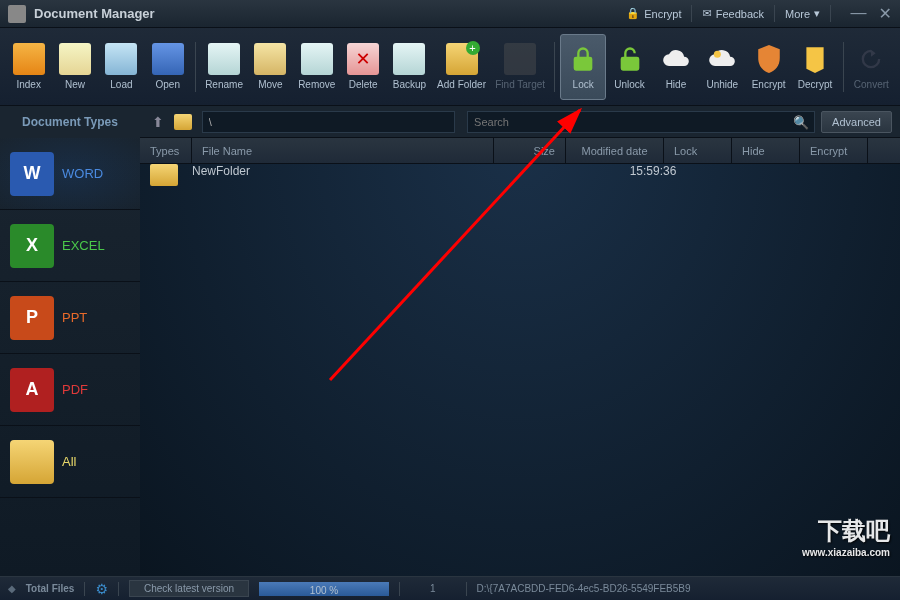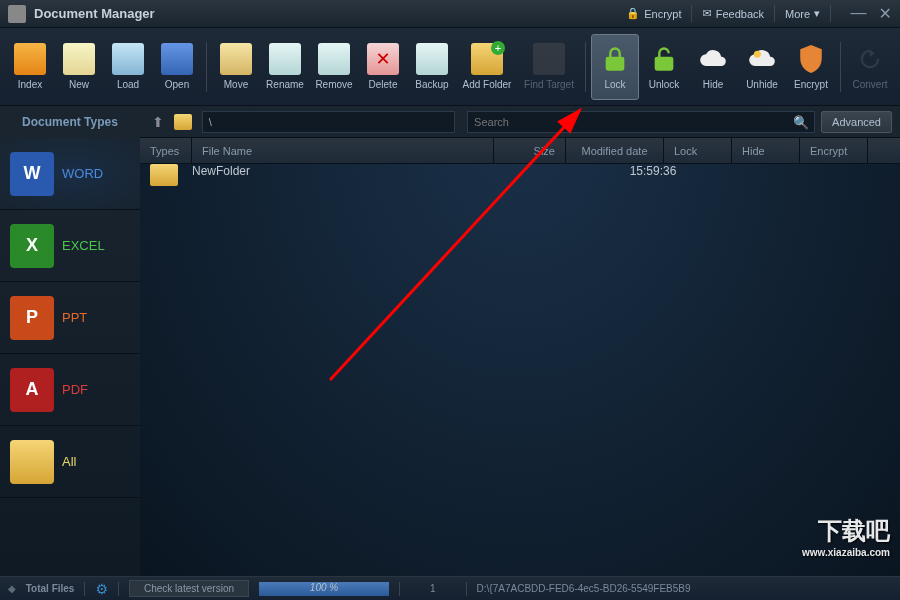--- a/index.html
+++ b/index.html
@@ -54,21 +54,21 @@
 .col-date { width: 98px; justify-content: center; }
 .col-lock { width: 68px; }
 .col-hide { width: 68px; }
 .col-encrypt { width: 68px; }
 
 
 .statusbar { position: absolute; bottom: 0; left: 0; right: 0; height: 24px; background: linear-gradient(#1f2a38, #152030); display: flex; align-items: center; padding: 0 8px; gap: 10px; color: #7a8a9a; font-size: 10px; border-top: 1px solid #2a3540; }
 .statusbar .sb-icon { color: #5a6a7a; }
 .statusbar .gear { color: #3a8ac8; font-size: 14px; cursor: pointer; }
 .statusbar .check-btn { padding: 2px 14px; background: #2a3540; border: 1px solid #3a4550; color: #8a9aaa; font-size: 10px; cursor: pointer; }
-.statusbar .progress { width: 130px; height: 14px; background: #2a3540; display: flex; align-items: flex-start; justify-content: center; color: #b0c0d0; position: relative; font-style: italic; }
+.statusbar .progress { width: 130px; height: 14px; background: #2a3540; display: flex; align-items: flex-end; justify-content: center; color: #b0c0d0; position: relative; }
 .statusbar .progress::before { content:''; position:absolute; left:0; top:0; bottom:0; width:100%; background: linear-gradient(#4a7ab8, #2a5a98); }
 .statusbar .progress span { position: relative; z-index: 1; }
 .statusbar .sep { width:1px; height:14px; background:#3a4550; }
 .statusbar .path { flex:1; overflow:hidden; white-space:nowrap; }
 
 
 .arrow-svg { position: absolute; top: 100px; left: 310px; pointer-events: none; }
 
 
 .watermark { position: absolute; right: 10px; bottom: 42px; color: white; font-size: 24px; font-weight: bold; text-shadow: 1px 1px 2px black; opacity: 0.9; text-align: right; }
@@ -111,26 +111,26 @@
   <div class="tool-btn">
       <div class="ico" style="background:linear-gradient(#c5e5f5,#85b5d5)"></div>
       <span>Load</span>
     </div>
   <div class="tool-btn">
       <div class="ico" style="background:linear-gradient(#6595e5,#3565b5)"></div>
       <span>Open</span>
     </div>
   <div class="tool-sep"></div>
   <div class="tool-btn">
+      <div class="ico" style="background:linear-gradient(#e5f5f5,#b5d5d5)"></div>
+      <span>Rename</span>
+    </div>
+  <div class="tool-btn">
       <div class="ico" style="background:linear-gradient(#f5e5a5,#d5b565)"></div>
       <span>Move</span>
-    </div>
-  <div class="tool-btn">
-      <div class="ico" style="background:linear-gradient(#e5f5f5,#b5d5d5)"></div>
-      <span>Rename</span>
     </div>
   <div class="tool-btn">
       <div class="ico" style="background:linear-gradient(#e5f5f5,#b5d5d5)"></div>
       <span>Remove</span>
     </div>
   <div class="tool-btn">
       <div class="ico" style="background:linear-gradient(#f5d5d5,#e59595);position:relative">
         <span style="color:#c00;font-size:18px">✕</span>
       </div>
       <span>Delete</span>
@@ -183,20 +183,28 @@
       </div>
       <span>Unhide</span>
     </div>
   <div class="tool-btn">
       <div class="ico">
         <svg width="26" height="28" viewBox="0 0 24 26">
           <path fill="#e58535" d="M12 0l10 4v8c0 7-4 12-10 14C6 24 2 19 2 12V4l10-4z"></path>
         </svg>
       </div>
       <span>Encrypt</span>
+    </div>
+  <div class="tool-btn">
+      <div class="ico">
+        <svg width="26" height="28" viewBox="0 0 24 26">
+          <path fill="#f5c545" d="M4 2h16v20l-8 4-8-4V2z"></path>
+        </svg>
+      </div>
+      <span>Decrypt</span>
     </div>
   <div class="tool-sep"></div>
   <div class="tool-btn disabled">
       <div class="ico">
         <svg width="28" height="28" viewBox="0 0 24 24">
           <path fill="#556" d="M12 4a8 8 0 1 0 8 8h-2a6 6 0 1 1-6-6V4zm0 0l4 3-4 3V4z"></path>
         </svg>
       </div>
       <span>Convert</span>
     </div>

